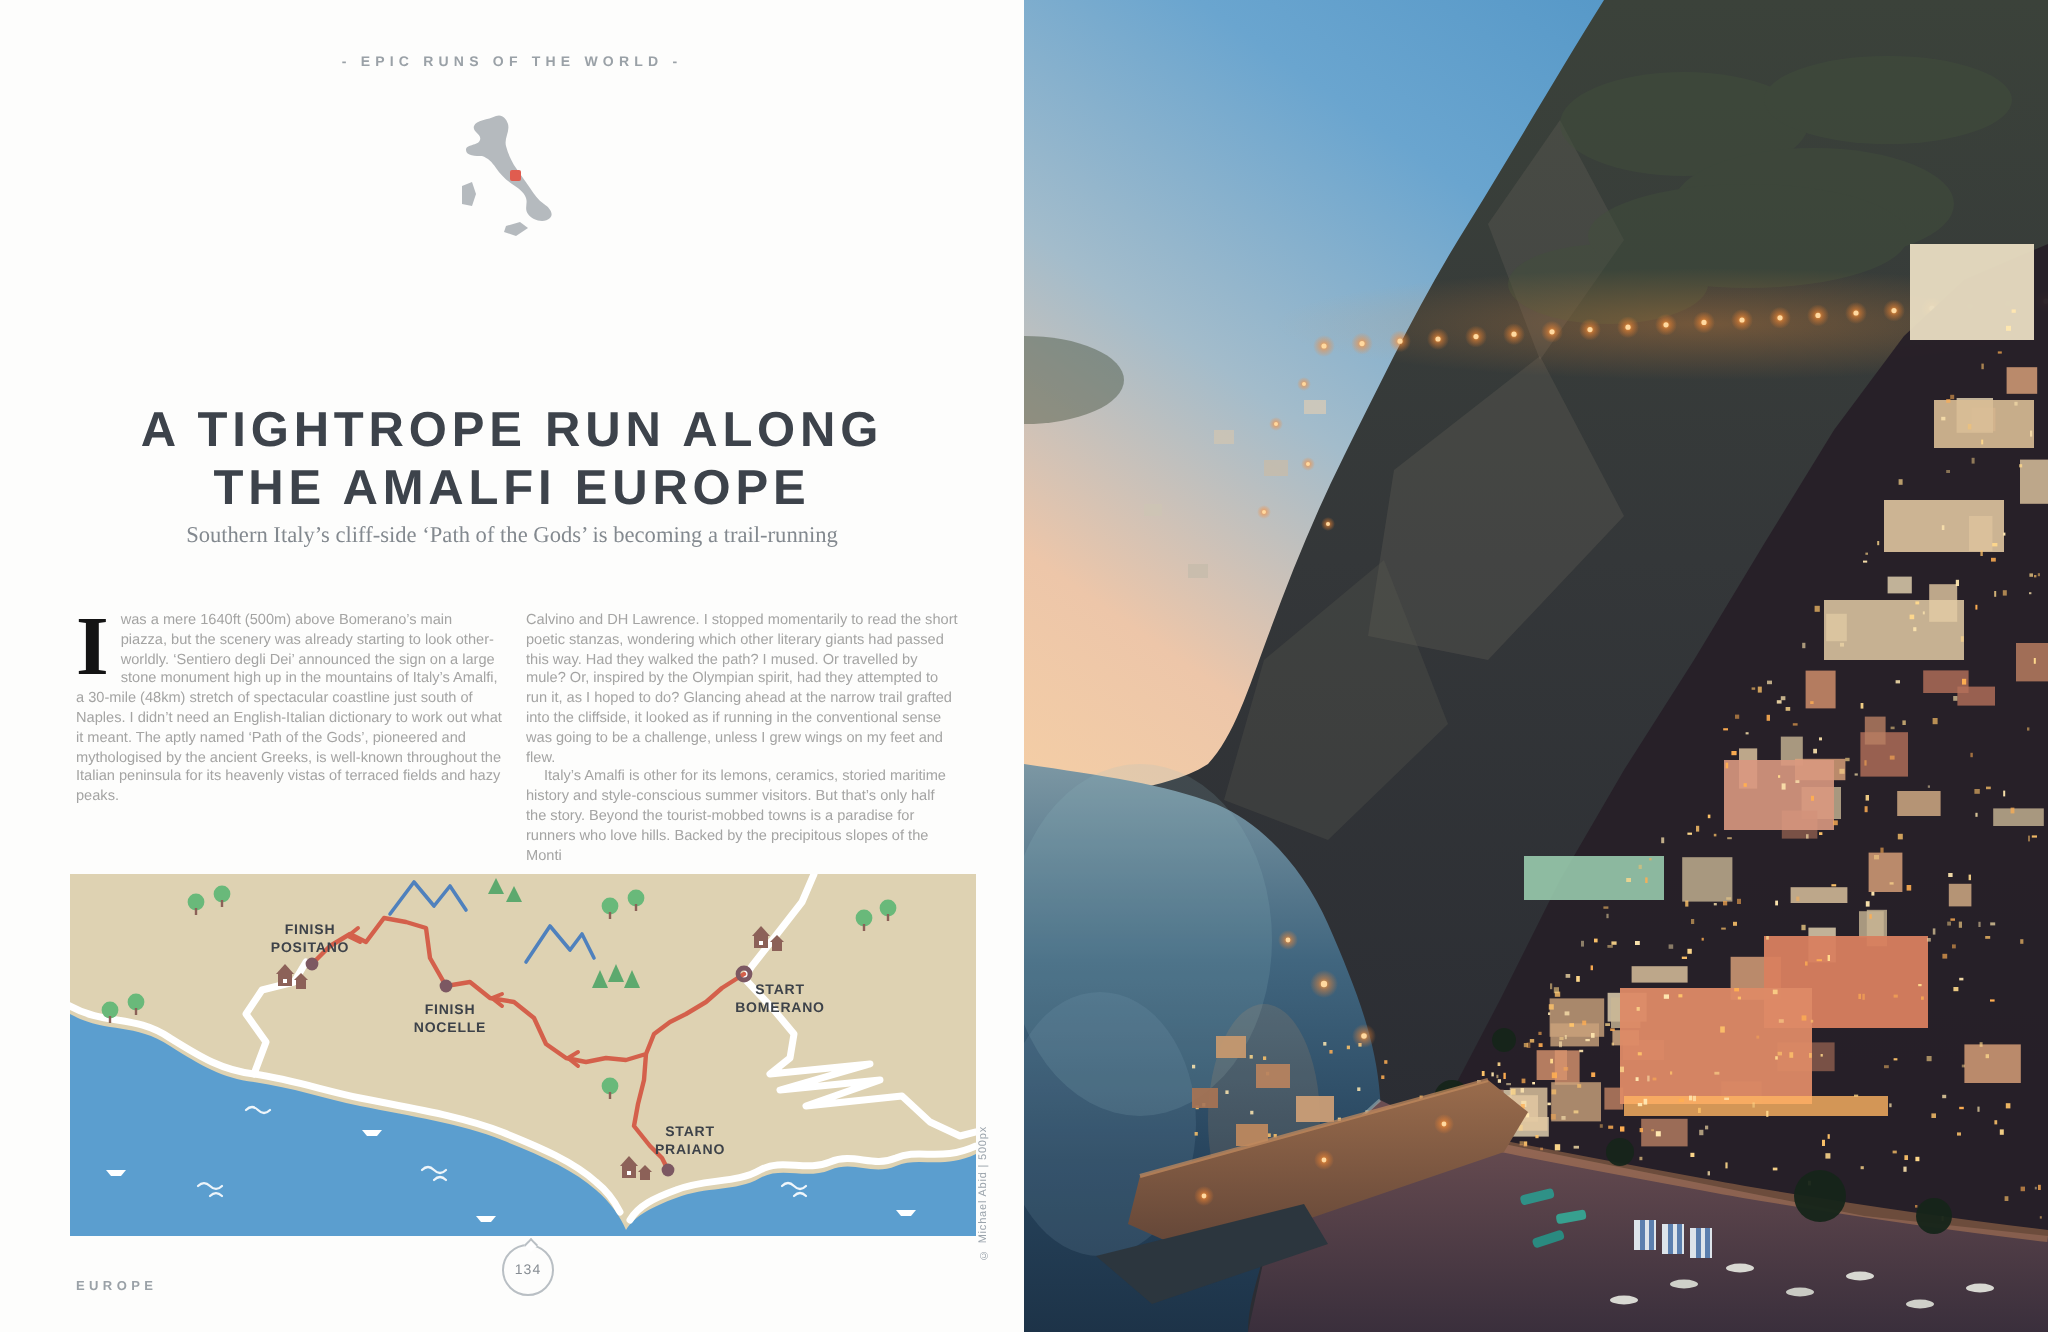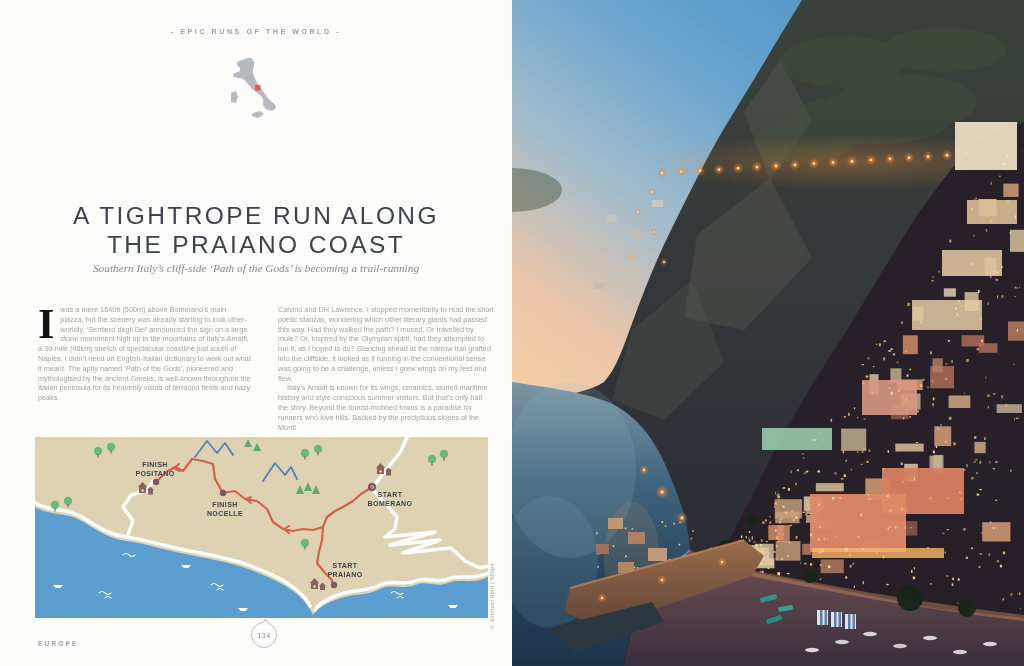--- a/index.html
+++ b/index.html
@@ -3,27 +3,27 @@
 <meta charset="utf-8">
 <style>
   html,body{margin:0;padding:0;background:#e8e8e8;}
   .spread{position:relative;width:1024px;height:666px;background:#ffffff;overflow:hidden;
           font-family:"Liberation Sans",sans-serif;}
   .lpage{position:absolute;left:0;top:0;width:512px;height:666px;background:#fdfdfc;}
   .running-head{position:absolute;left:0;top:28px;width:512px;text-align:center;
       font-size:7px;letter-spacing:2.6px;color:#9aa1a7;font-weight:bold;}
   .italy{position:absolute;left:224px;top:56px;}
   .title{position:absolute;left:20px;top:201px;width:472px;text-align:center;
-      font-weight:normal;font-size:24.5px;line-height:29px;letter-spacing:2.4px;color:#3d434b;}
+      font-weight:bold;font-size:24.5px;line-height:29px;letter-spacing:2.4px;color:#3d434b;}
   .standfirst{position:absolute;left:40px;top:262px;width:432px;text-align:center;
-      font-family:"Liberation Serif",serif;font-style:italic;font-size:11.3px;
+      font-family:"Liberation Serif",serif;font-size:11.3px;
       line-height:13.5px;color:#83898f;}
   .column{position:absolute;top:305px;width:213px;height:130px;overflow:hidden;
       font-size:7.3px;line-height:9.8px;color:#a4a4a3;text-align:left;}
-  .col1{left:38px;} .col2{left:263px;width:216px;margin-left:15px;}
+  .col1{left:38px;} .col2{left:263px;width:216px;}
   .column p{margin:0;}
   .column p.indent{text-indent:9px;}
   .dropcap{float:left;font-family:"Liberation Serif",serif;font-weight:bold;
       font-size:42px;line-height:34px;color:#141414;margin:2px 6px 0 0;}
   .map-svg{position:absolute;left:35px;top:437px;}
   .map-label{font-size:7px;font-weight:bold;letter-spacing:.4px;}
   .section-label{position:absolute;left:38px;top:640px;font-size:6.5px;
       letter-spacing:2.2px;color:#9aa1a7;font-weight:bold;}
   .folio{position:absolute;left:251px;top:622px;width:26px;height:26px;border:1px solid #b9bfc4;
       border-radius:50%;display:flex;align-items:center;justify-content:center;
@@ -51,34 +51,34 @@
                  C42,54 48,56 51,53 C53,51 51,48 48,46 C45,44 43,41 41,38 C39,35 36,31 34,28
                  C32,25 30,21 29,17 C28,13 31,10 30,6 C29,3 27,1 24,2 Z"></path>
         <path d="M29,57 L36,55 L40,58 L34,62 L28,60 Z"></path>
         <path d="M7,37 L12,35 L14,41 L12,47 L7,46 Z"></path>
       </g>
       <rect x="31" y="29" width="5.5" height="5.5" rx="1" fill="#e05c4f"></rect>
     </svg>
 
     <div class="title">
       <div>A TIGHTROPE RUN ALONG</div>
-      <div>THE PRAIANO COAST</div>
+      <div>THE AMALFI EUROPE</div>
     </div>
 
     <div class="standfirst">
       <div>Southern Italy’s cliff-side ‘Path of the Gods’ is becoming a trail-running</div>
     </div>
 
     <div class="column col1">
       <p><span class="dropcap">I</span><span>was a mere 1640ft (500m) above Bomerano’s main piazza, but the scenery was already starting to look other-worldly. ‘Sentiero degli Dei’ announced the sign on a large stone monument high up in the mountains of Italy’s Amalfi, a 30-mile (48km) stretch of spectacular coastline just south of Naples. I didn’t need an English-Italian dictionary to work out what it meant. The aptly named ‘Path of the Gods’, pioneered and mythologised by the ancient Greeks, is well-known throughout the Italian peninsula for its heavenly vistas of terraced fields and hazy peaks.</span></p>
     </div>
 
     <div class="column col2">
       <p>Calvino and DH Lawrence. I stopped momentarily to read the short poetic stanzas, wondering which other literary giants had passed this way. Had they walked the path? I mused. Or travelled by mule? Or, inspired by the Olympian spirit, had they attempted to run it, as I hoped to do? Glancing ahead at the narrow trail grafted into the cliffside, it looked as if running in the conventional sense was going to be a challenge, unless I grew wings on my feet and flew.</p>
-      <p class="indent">Italy’s Amalfi is known for its wings, ceramics, storied maritime history and style-conscious summer visitors. But that’s only half the story. Beyond the tourist-mobbed towns is a paradise for runners who love hills. Backed by the precipitous slopes of the Monti</p>
+      <p class="indent">Italy’s Amalfi is other for its lemons, ceramics, storied maritime history and style-conscious summer visitors. But that’s only half the story. Beyond the tourist-mobbed towns is a paradise for runners who love hills. Backed by the precipitous slopes of the Monti</p>
     </div>
 
     <svg class="map-svg" width="453" height="181" viewBox="0 0 453 181">
 
       <rect x="0" y="0" width="453" height="181" fill="#ded2b2"></rect>
 
       <path d="M0,70 C18,80 32,74 50,86 C66,96 76,102 92,104 C112,107 126,112 145,116
                C170,121 196,125 216,133 C236,141 252,148 263,158 C270,164 275,171 278,178
                C282,171 292,166 303,162 C318,156 333,159 345,152 C356,146 368,153 380,148
                C392,143 401,151 413,146 C424,141 436,148 453,140 L453,181 L0,181 Z" fill="#5b9ecf"></path>

